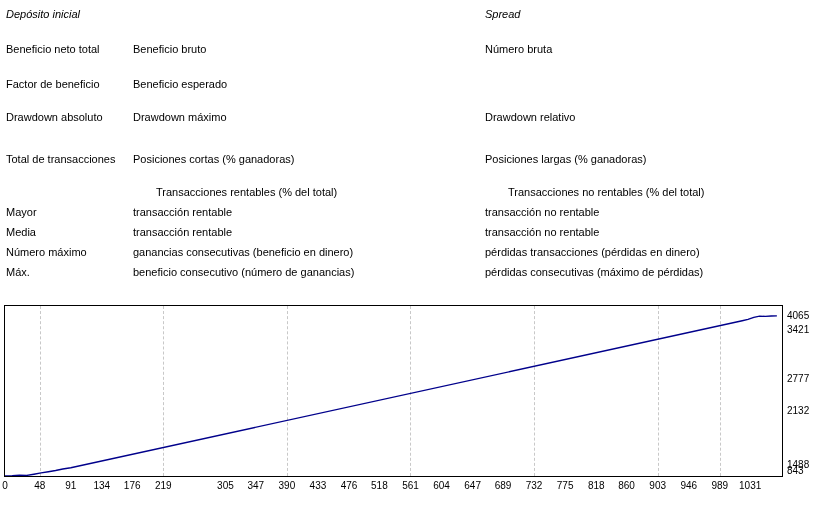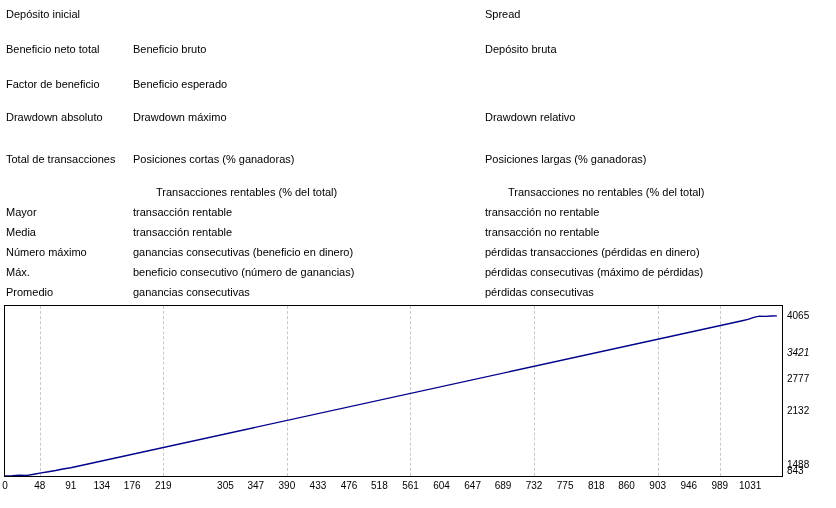--- a/index.html
+++ b/index.html
@@ -136,35 +136,35 @@
     line-height: 10px;
     transform: translateX(-50%);
     white-space: nowrap;
   }
 </style>
 </head>
 <body>
 
 <div class="report">
 
-  <div class="stat-row" style="top:8px;">
+  <div class="stat-row" style="top:8px;font-style:italic;">
     <div class="cell label-left">Depósito inicial</div>
     <div class="cell val-first"></div>
     <div class="cell mid"></div>
     <div class="cell val-mid"></div>
     <div class="cell right">Spread</div>
     <div class="cell val-right"></div>
   </div>
 
   <div class="stat-row" style="top:43px;">
     <div class="cell label-left">Beneficio neto total</div>
     <div class="cell val-first"></div>
     <div class="cell mid">Beneficio bruto</div>
     <div class="cell val-mid"></div>
-    <div class="cell right">Depósito bruta</div>
+    <div class="cell right">Número bruta</div>
     <div class="cell val-right"></div>
   </div>
 
   <div class="stat-row" style="top:78px;">
     <div class="cell label-left">Factor de beneficio</div>
     <div class="cell val-first"></div>
     <div class="cell mid">Beneficio esperado</div>
     <div class="cell val-mid"></div>
     <div class="cell right"></div>
     <div class="cell val-right"></div>
@@ -222,48 +222,41 @@
   </div>
 
   <div class="stat-row" style="top:266px;">
     <div class="cell label-right">Máx.</div>
     <div class="cell mid">beneficio consecutivo (número de ganancias)</div>
     <div class="cell val-mid"></div>
     <div class="cell right">pérdidas consecutivas (máximo de pérdidas)</div>
     <div class="cell val-right"></div>
   </div>
 
-  <div class="stat-row" style="top:286px;">
-    <div class="cell label-right">Promedio</div>
-    <div class="cell mid">ganancias consecutivas</div>
-    <div class="cell val-mid"></div>
-    <div class="cell right">pérdidas consecutivas</div>
-    <div class="cell val-right"></div>
-  </div>
 
 </div>
 
 <div class="chart-area">
   <div class="chart-frame">
     <div id="grid-layer">
         <div class="gridline" style="left: 34.694px;"></div>
         <div class="gridline" style="left: 158.291px;"></div>
         <div class="gridline" style="left: 281.888px;"></div>
         <div class="gridline" style="left: 405.486px;"></div>
         <div class="gridline" style="left: 529.083px;"></div>
         <div class="gridline" style="left: 652.68px;"></div>
         <div class="gridline" style="left: 714.84px;"></div>
       </div>
     <svg class="equity-svg" id="equity-svg" viewBox="0 0 777 170" preserveAspectRatio="none">
         <polyline points="0.0,170.0 7.2,169.8 14.5,169.3 21.7,169.4 28.9,168.2 36.1,166.9 43.4,165.7 50.6,164.5 57.8,163.0 65.8,161.7 737.2,14.8 743.0,13.4 748.8,11.4 754.6,10.1 760.4,10.4 766.2,10.0 771.9,9.9" fill="none" stroke="#00008B" stroke-width="1.4"></polyline>
       </svg>
   </div>
   <div class="y-axis" id="y-axis">
       <div class="y-tick" style="top: 5.63427px;">4065</div>
-      <div class="y-tick" style="top: 43px; font-style: italic;">3421</div>
+      <div class="y-tick" style="top: 20px;">3421</div>
       <div class="y-tick" style="top: 69.341px;">2777</div>
       <div class="y-tick" style="top: 101.244px;">2132</div>
       <div class="y-tick" style="top: 119px; margin-top: 36px;">1488</div>
       <div class="y-tick" style="top: 161px;">843</div>
     </div>
   <div class="x-axis" id="x-axis">
       <div class="x-tick" style="left: 1px;">0</div>
       <div class="x-tick" style="left: 35.694px;">48</div>
       <div class="x-tick" style="left: 66.774px;">91</div>
       <div class="x-tick" style="left: 97.854px;">134</div>

